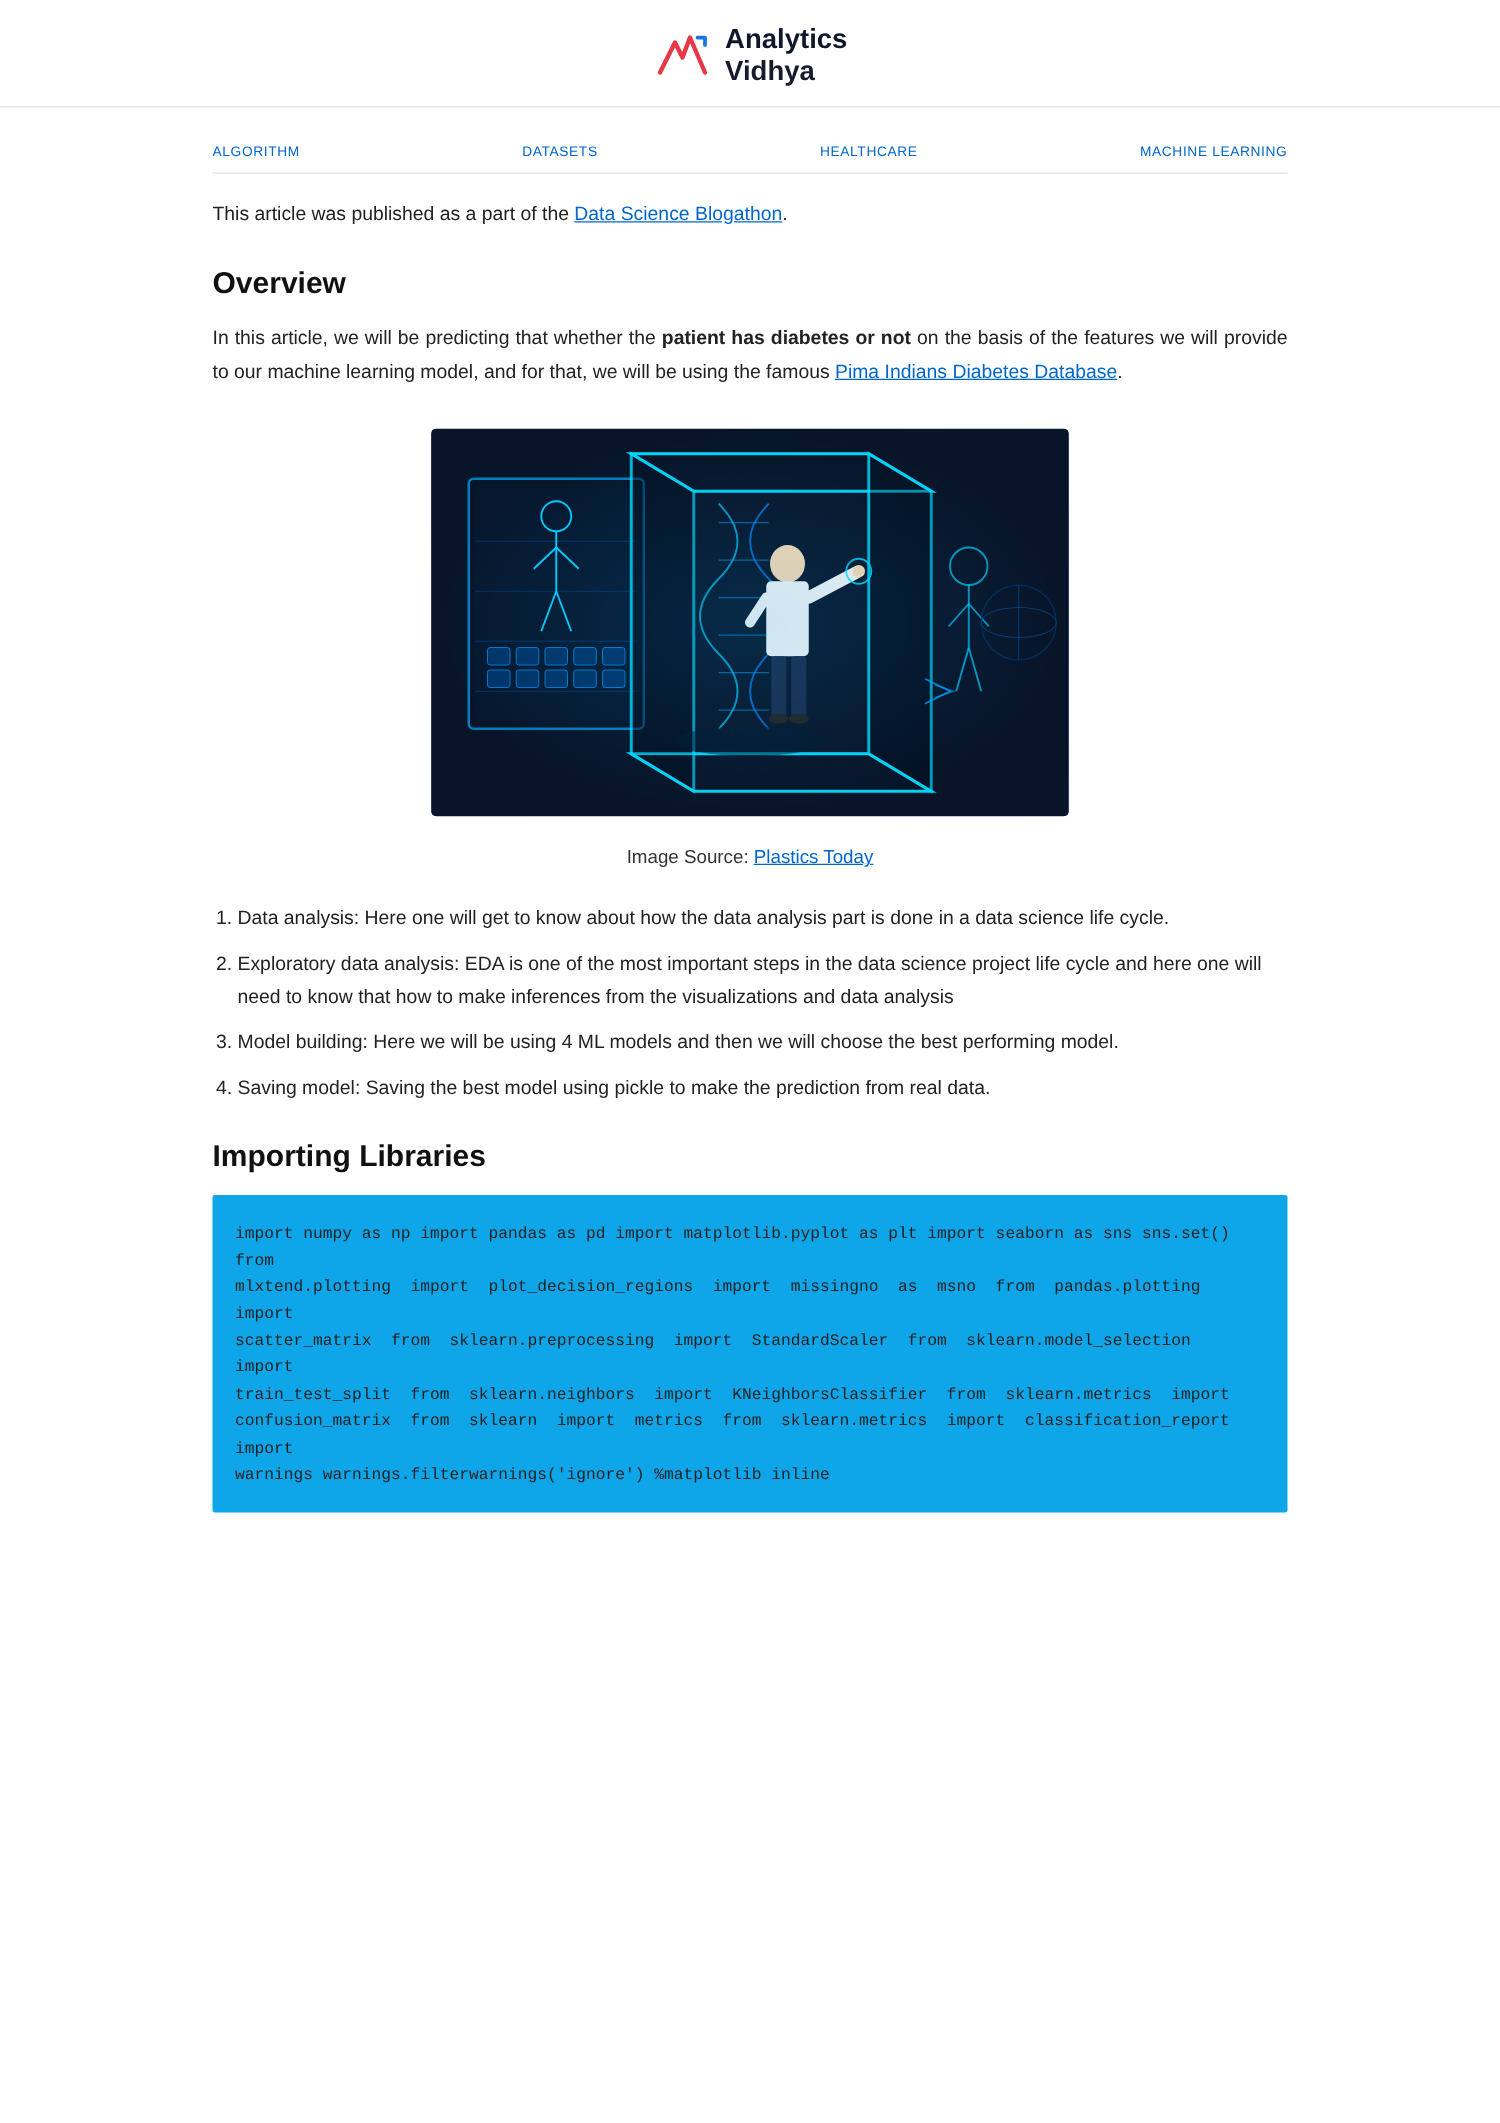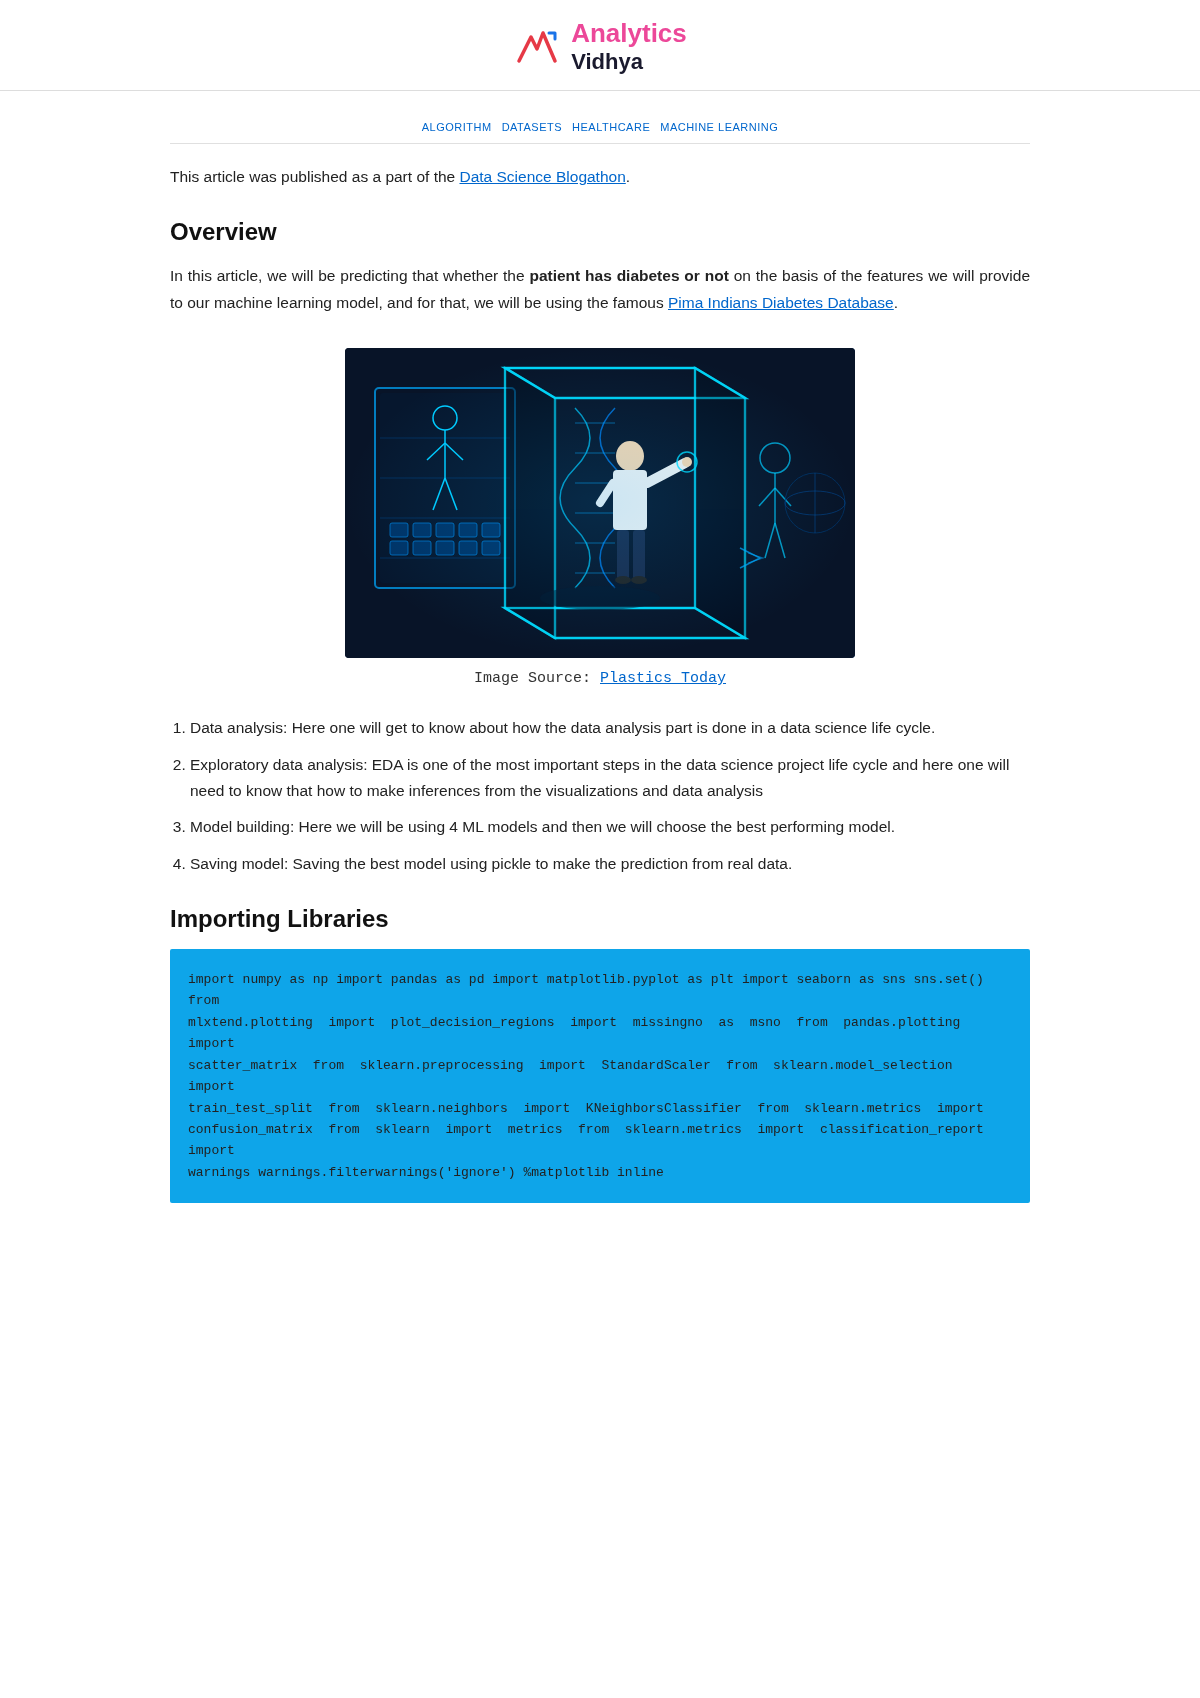--- a/index.html
+++ b/index.html
@@ -37,23 +37,23 @@
       height: 48px;
     }
 
     .logo-text {
       display: flex;
       flex-direction: column;
       line-height: 1.2;
     }
 
     .logo-text-top {
-      font-size: 26px;
-      font-weight: 700;
-      color: #ec4899;
+      font-size: 22px;
+      font-weight: 700;
+      color: #0f172a;
       font-family: Arial, sans-serif;
     }
 
     .logo-text-bottom {
       font-size: 22px;
       font-weight: 700;
       color: #1a1a2e;
       font-family: Arial, sans-serif;
     }
 
@@ -69,21 +69,21 @@
       font-size: 28px;
       font-weight: 700;
       font-family: Arial, sans-serif;
       color: #111;
       margin-bottom: 18px;
       line-height: 1.3;
     }
 
     .tags-container {
       display: flex;
-      justify-content: center;
+      justify-content: space-between;
       gap: 10px;
       flex-wrap: wrap;
     }
 
     .tag {
       font-size: 11px;
       color: #0066cc;
       text-decoration: none;
       letter-spacing: 0.5px;
       font-family: Arial, sans-serif;
@@ -151,23 +151,23 @@
       justify-content: center;
     }
 
     
     .article-image svg {
       width: 100%;
       height: 100%;
     }
 
     .image-caption {
-      margin-top: 12px;
+      margin-top: 24px;
       font-size: 15px;
-      font-family: Liberation Mono, monospace;
+      font-family: Liberation Sans, sans-serif;
       color: #333;
     }
 
     .image-caption a {
       color: #0066cc;
       text-decoration: underline;
     }
 
     
     .article-list {

